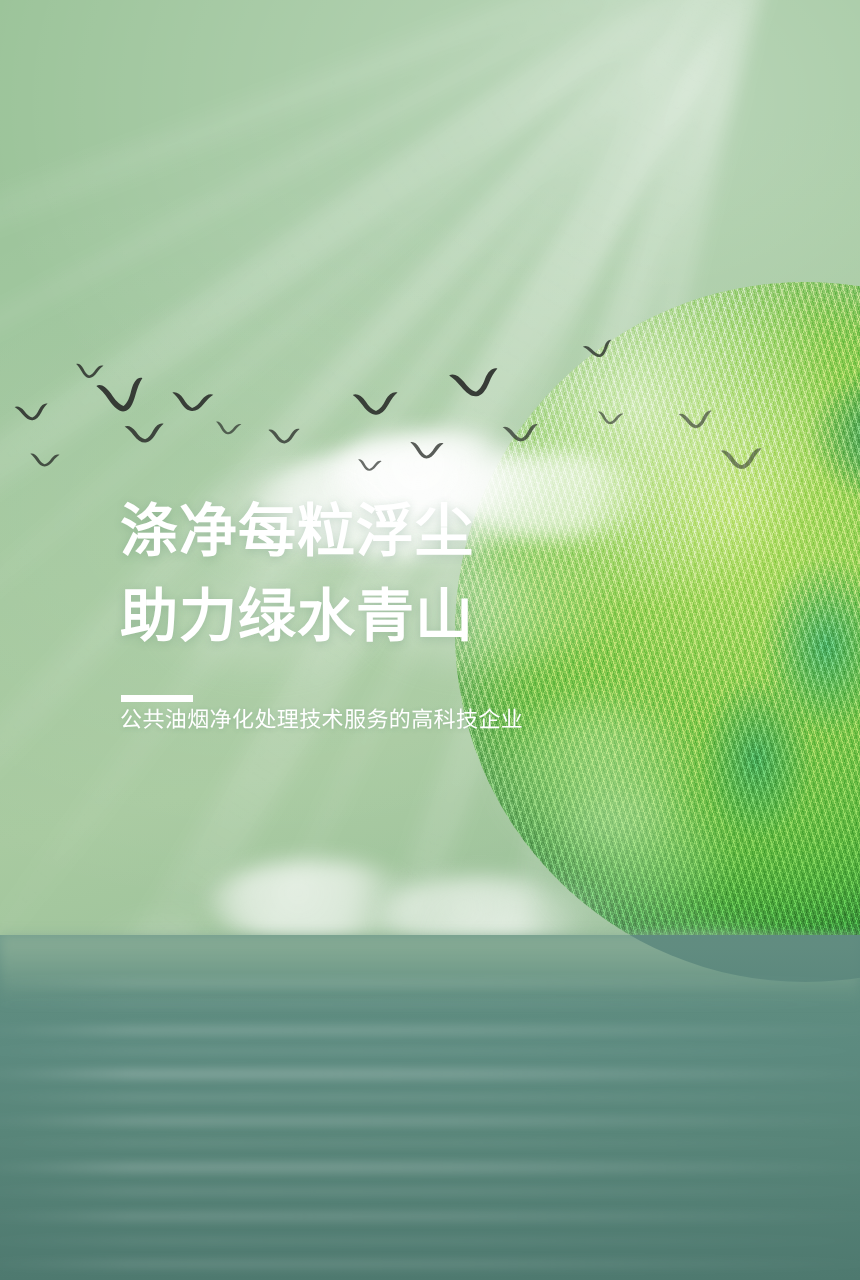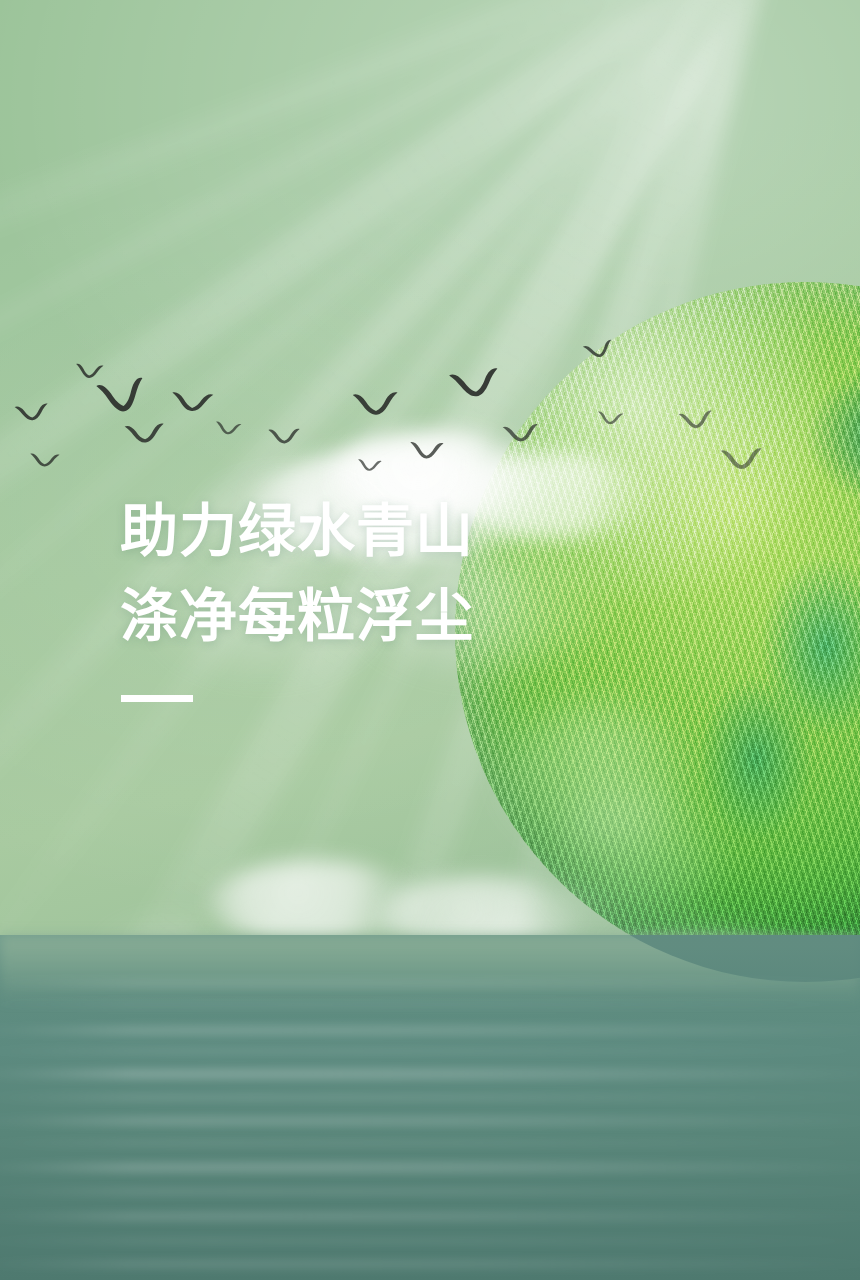--- a/index.html
+++ b/index.html
@@ -356,18 +356,19 @@
       <div class="streak" style="top: 1116px; height: 10px; opacity: 0.38;"></div>
       <div class="streak" style="top: 1140px; height: 6px; opacity: 0.24;"></div>
       <div class="streak" style="top: 1162px; height: 11px; opacity: 0.42;"></div>
       <div class="streak" style="top: 1188px; height: 7px; opacity: 0.28;"></div>
       <div class="streak" style="top: 1212px; height: 9px; opacity: 0.34;"></div>
       <div class="streak" style="top: 1238px; height: 6px; opacity: 0.22;"></div>
       <div class="streak" style="top: 1260px; height: 8px; opacity: 0.3;"></div>
     </div>
 
   <div class="copy">
+    <h1 class="headline">涤净每粒浮尘</h1>
     <h1 class="headline">助力绿水青山</h1>
-    <h1 class="headline">涤净每粒浮尘</h1>
     <div class="rule"></div>
+    <p class="subcopy" style="margin-top:0">公共油烟净化处理技术服务的高科技企业</p>
   </div>
 
 </div>
 
 </body></html>

